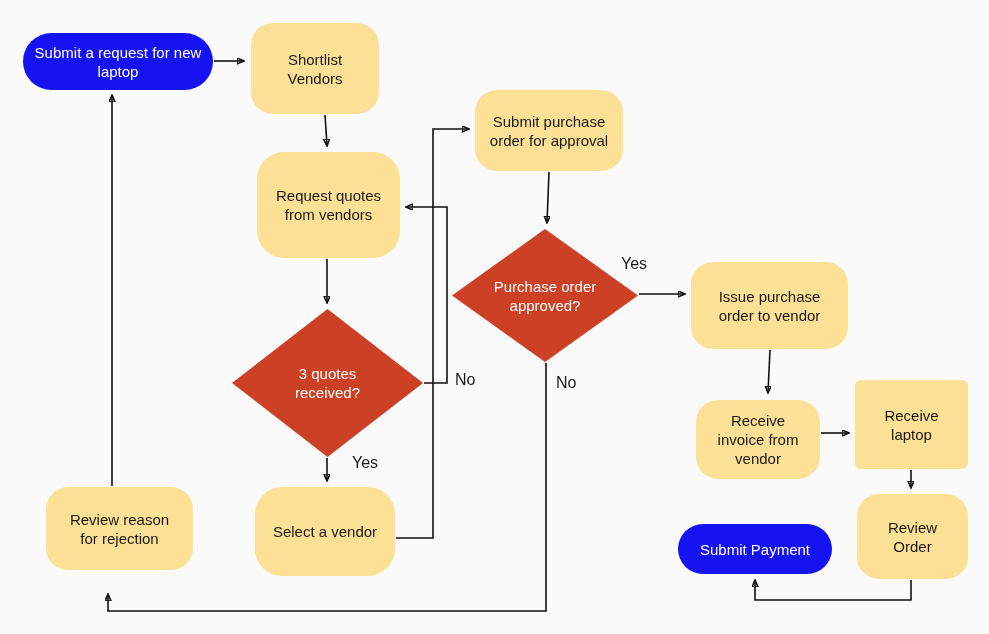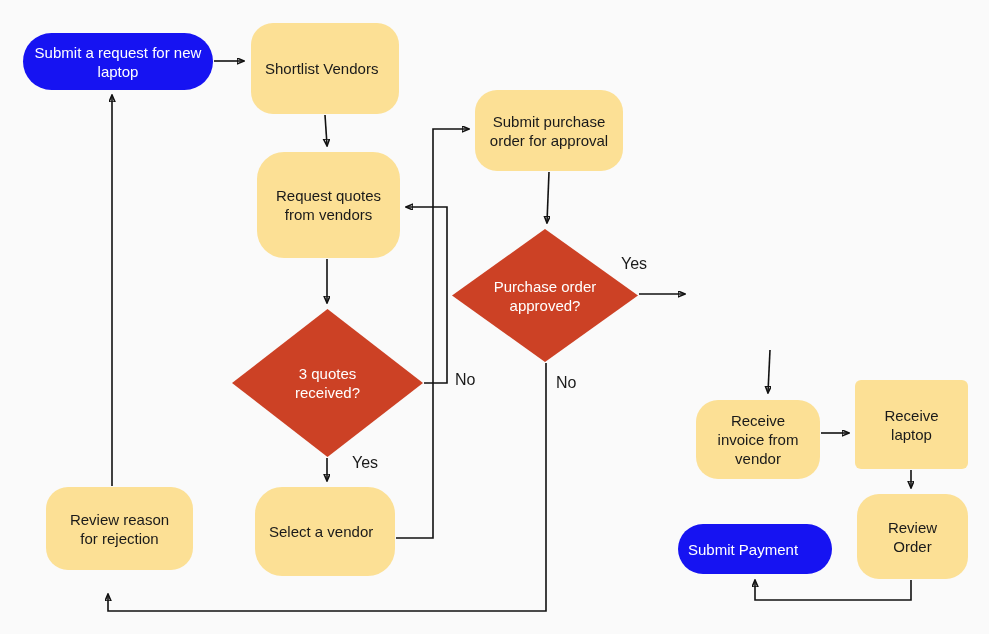--- a/index.html
+++ b/index.html
@@ -22,21 +22,21 @@
   svg.connectors path {
     fill: none;
     stroke: #111111;
     stroke-width: 1.6px;
   }
   .node {
     position: absolute;
     z-index: 2;
     display: flex;
     align-items: center;
-    justify-content: flex-start;
+    justify-content: center;
     text-align: center;
     font-size: 15px;
     line-height: 19px;
     color: #1a1a1a;
     box-sizing: border-box;
   }
   .process {
     background: #fce095;
     border-radius: 22px;
     padding: 0 14px;
@@ -87,40 +87,43 @@
     <path d="M 770 350 L 768 392" marker-end="url(#arrow)"></path>
     <path d="M 821 433 H 848" marker-end="url(#arrow)"></path>
     <path d="M 911 470 V 487" marker-end="url(#arrow)"></path>
     <path d="M 911 580 V 600 H 755 V 581" marker-end="url(#arrow)"></path>
   </svg>
 
   <div class="node terminator" style="left:23px; top:33px; width:190px; height:57px;">
     <span>Submit a request for new laptop</span>
   </div>
 
-  <div class="node process" style="left:251px; top:23px; width:148px; height:91px;">
+  <div class="node process" style="left:251px; top:23px; width:128px; height:91px;">
     <span>Shortlist Vendors</span>
   </div>
 
   <div class="node process bigradius" style="left:257px; top:152px; width:143px; height:106px;">
     <span>Request quotes from vendors</span>
   </div>
 
   <div class="node process" style="left:475px; top:90px; width:148px; height:81px;">
     <span>Submit purchase order for approval</span>
   </div>
 
   <div class="node decision" style="left:232px; top:309px; width:191px; height:148px;">
     <span>3 quotes received?</span>
   </div>
 
   <div class="node decision" style="left:452px; top:229px; width:186px; height:133px;">
     <span>Purchase order approved?</span>
   </div>
 
+  <div class="node process" style="left:691px; top:262px; width:157px; height:87px;">
+    <span>Issue purchase order to vendor</span>
+  </div>
 
   <div class="node process tightpad" style="left:696px; top:400px; width:124px; height:79px;">
     <span>Receive invoice from vendor</span>
   </div>
 
   <div class="node process" style="left:855px; top:380px; width:113px; height:89px;border-radius:6px;">
     <span>Receive laptop</span>
   </div>
 
   <div class="node process" style="left:857px; top:494px; width:111px; height:85px;">

